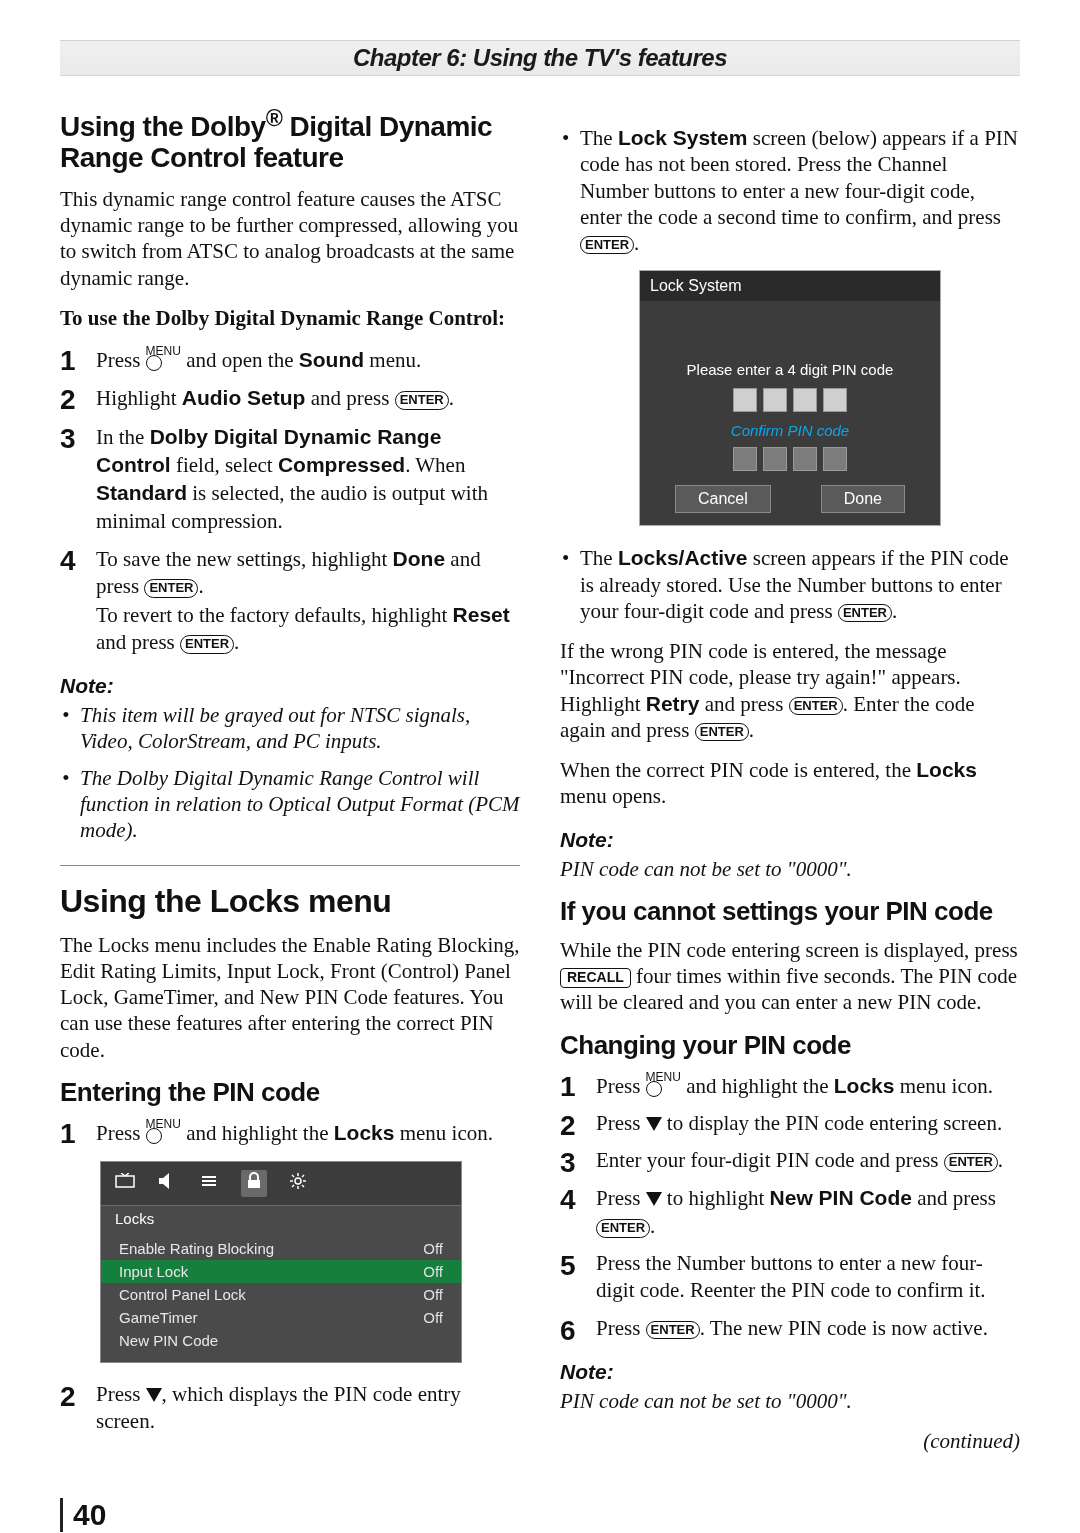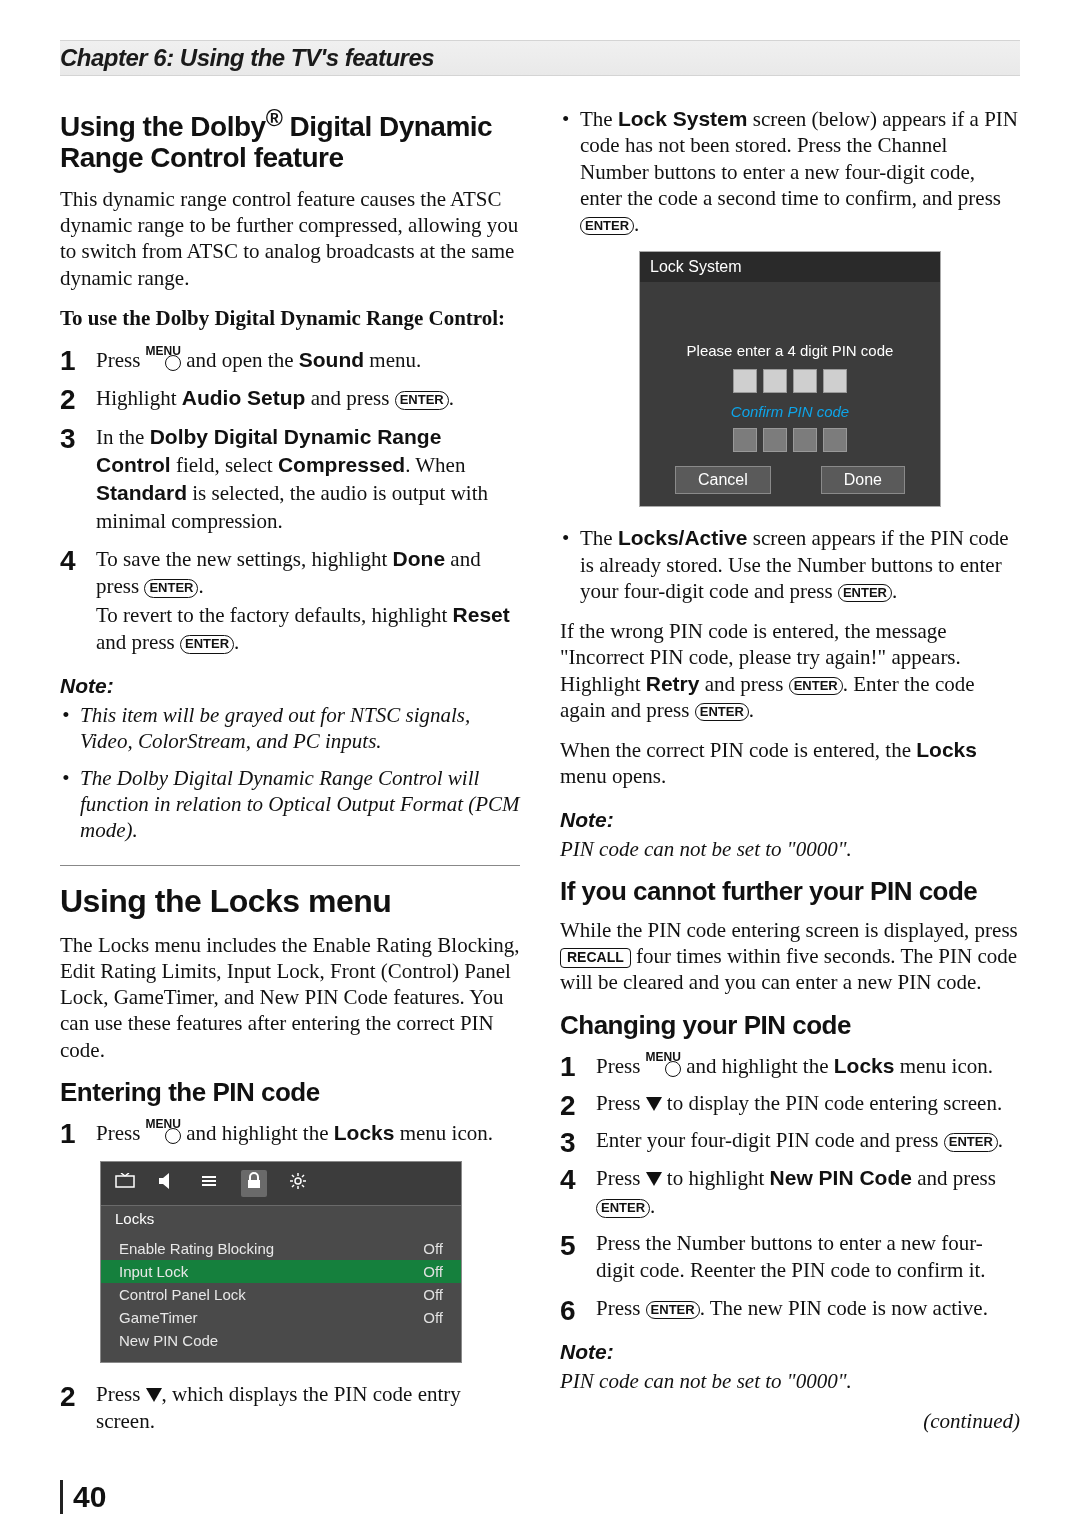--- a/index.html
+++ b/index.html
@@ -12,20 +12,21 @@
   }
   .page {
     width: 1080px;
     box-sizing: border-box;
     padding: 40px 60px 40px 60px;
   }
   .chapter-band {
     background: linear-gradient(#f0f0f0, #e9e9e9);
     border-top: 1px solid #d4d4d4;
     border-bottom: 1px solid #d4d4d4;
+    text-align: center;
     padding: 3px 0;
     margin-bottom: 30px;
   }
   .chapter-band span {
     font-family: Arial, Helvetica, sans-serif;
     font-style: italic;
     font-weight: 900;
     font-size: 24px;
     color: #1a1a1a;
     letter-spacing: -0.5px;
@@ -116,21 +117,21 @@
     line-height: 1.25;
     margin-bottom: 10px;
     font-style: italic;
   }
   ul.bul > li::before {
     content: "•";
     position: absolute;
     left: 2px;
     top: 0;
   }
-  ul.bul.no-italic > li { font-style: normal; }
+  ul.bul.no-italic > li { font-style: normal; margin-top: 19px; }
   .btn-oval {
     display: inline-block;
     border: 1.5px solid #111;
     border-radius: 12px;
     font-family: Arial, Helvetica, sans-serif;
     font-size: 13px;
     font-weight: bold;
     padding: 0 4px;
     vertical-align: 1px;
     background: #fff;
@@ -144,22 +145,22 @@
     font-weight: bold;
     padding: 0 6px;
     vertical-align: 1px;
     background: #fff;
   }
   .menu-icon {
     display: inline-block;
     position: relative;
     font-family: Arial, Helvetica, sans-serif;
     font-size: 12px;
-    font-weight: bold;
-    text-align: right;
+    font-weight: normal;
+    text-align: left;
     line-height: 1;
     vertical-align: -4px;
   }
   .menu-icon .circle {
     display: inline-block;
     width: 14px;
     height: 14px;
     border: 1.5px solid #111;
     border-radius: 50%;
   }
@@ -443,21 +444,21 @@
         <span>If the wrong PIN code is entered, the message "Incorrect PIN code, please try again!" appears. Highlight </span><span class="bold-sans">Retry</span><span> and press </span><span class="btn-oval">ENTER</span><span>. Enter the code again and press </span><span class="btn-oval">ENTER</span>.
       </p>
 
       <p>
         <span>When the correct PIN code is entered, the </span><span class="bold-sans">Locks</span><span> menu opens.</span>
       </p>
 
       <div class="note-head">Note:</div>
       <p class="note-text">PIN code can not be set to "0000".</p>
 
-      <h3 class="sub">If you cannot further your PIN code</h3>
+      <h3 class="sub">If you cannot settings your PIN code</h3>
       <p>
         <span>While the PIN code entering screen is displayed, press </span><span class="btn-rect">RECALL</span><span> four times within five seconds. The PIN code will be cleared and you can enter a new PIN code.</span>
       </p>
 
       <h3 class="sub">Changing your PIN code</h3>
       <ol class="num">
         <li>
           <span>Press </span><span class="menu-icon"><span class="lbl">MENU</span><span class="circle"></span></span><span> and highlight the </span><span class="bold-sans">Locks</span><span> menu icon.</span>
         </li>
         <li>

